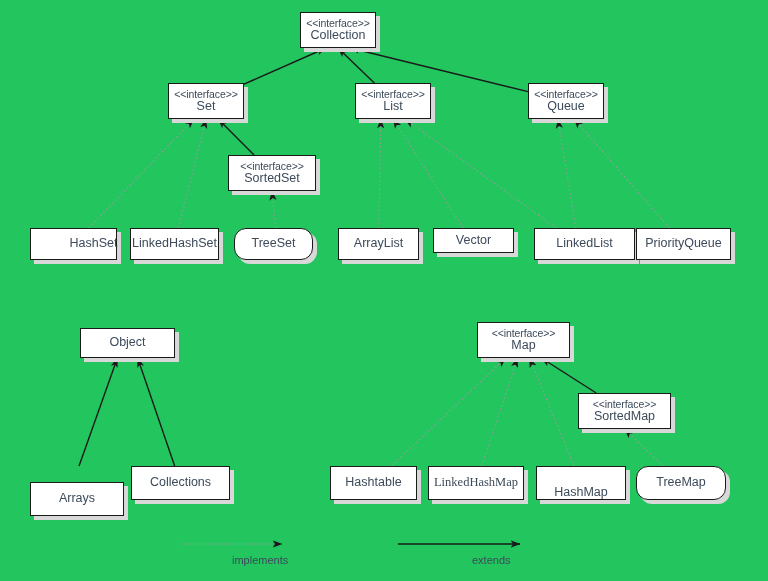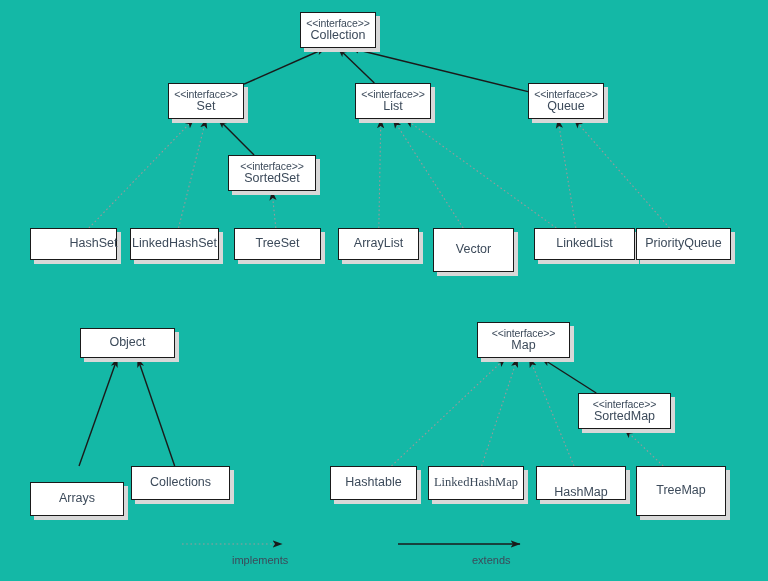--- a/index.html
+++ b/index.html
@@ -7,21 +7,21 @@
     padding: 0;
     background: #ffffff;
   }
   body {
     font-family: "Liberation Sans", sans-serif;
   }
   #diagram-root {
     position: relative;
     width: 768px;
     height: 581px;
-    background: #14b8a6;
+    background: #22c55e;
     overflow: hidden;
   }
   #edge-layer {
     position: absolute;
     left: 0;
     top: 0;
     width: 768px;
     height: 581px;
     pointer-events: none;
   }
@@ -121,27 +121,27 @@
       <div class="node" style="left: 228px; top: 155px; width: 88px; height: 36px;">
         <div class="stereotype">&lt;&lt;interface&gt;&gt;</div>
         <div class="nodename">SortedSet</div>
       </div>
       <div class="node simple" style="left: 30px; top: 228px; width: 87px; height: 32px; padding-left: 40px;">
         <div class="nodename">HashSet</div>
       </div>
       <div class="node simple" style="left: 130px; top: 228px; width: 89px; height: 32px;">
         <div class="nodename">LinkedHashSet</div>
       </div>
-      <div class="node simple" style="left: 234px; top: 228px; width: 87px; height: 32px;">
+      <div class="node simple" style="left: 234px; top: 228px; width: 79px; height: 32px; border-radius: 12px;">
         <div class="nodename">TreeSet</div>
       </div>
       <div class="node simple" style="left: 338px; top: 228px; width: 81px; height: 32px;">
         <div class="nodename">ArrayList</div>
       </div>
-      <div class="node simple" style="left: 433px; top: 228px; width: 81px; height: 44px;">
+      <div class="node simple" style="left: 433px; top: 228px; width: 81px; height: 25px;">
         <div class="nodename">Vector</div>
       </div>
       <div class="node simple" style="left: 534px; top: 228px; width: 101px; height: 32px; text-align: center;">
         <div class="nodename">LinkedList</div>
       </div>
       <div class="node simple" style="left: 636px; top: 228px; width: 95px; height: 32px; text-align: center;">
         <div class="nodename">PriorityQueue</div>
       </div>
       <div class="node simple" style="left: 80px; top: 328px; width: 95px; height: 30px;">
         <div class="nodename">Object</div>
@@ -162,21 +162,21 @@
       </div>
       <div class="node simple" style="left: 330px; top: 466px; width: 87px; height: 34px;">
         <div class="nodename">Hashtable</div>
       </div>
       <div class="node simple" style="left: 428px; top: 466px; width: 96px; height: 34px; font-family: Liberation Serif, serif;">
         <div class="nodename">LinkedHashMap</div>
       </div>
       <div class="node simple" style="left: 536px; top: 466px; width: 90px; height: 34px; justify-content: flex-end;">
         <div class="nodename">HashMap</div>
       </div>
-      <div class="node simple" style="left: 636px; top: 466px; width: 90px; height: 50px;">
+      <div class="node simple" style="left: 636px; top: 466px; width: 90px; height: 34px; border-radius: 12px;">
         <div class="nodename">TreeMap</div>
       </div>
     </div>
 
   <div class="legend-label" id="legend-implements-label" style="left: 188px; top: 554px;">implements</div>
   <div class="legend-label" id="legend-extends-label" style="left: 428px; top: 554px;">extends</div>
 
 </div>
 
 </body></html>

